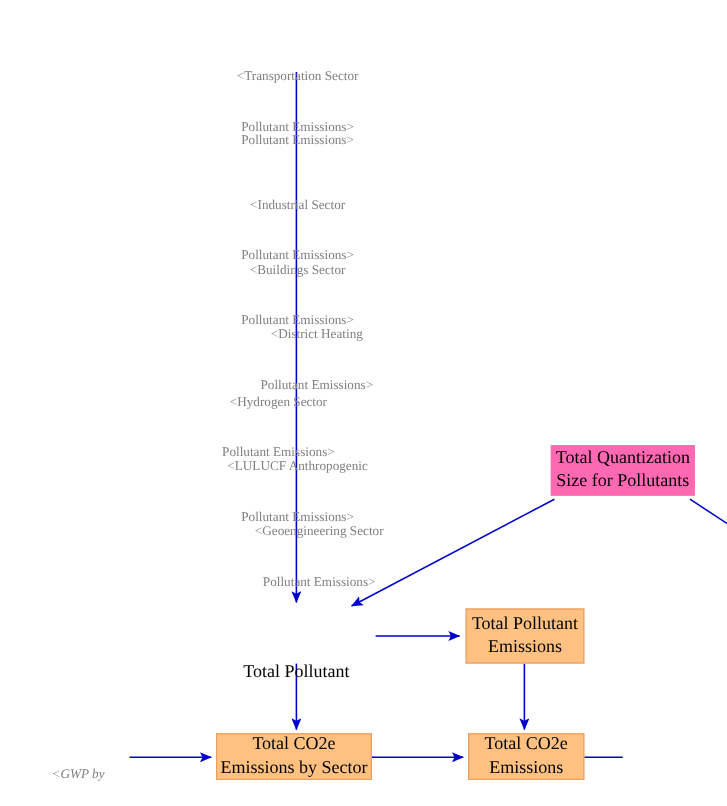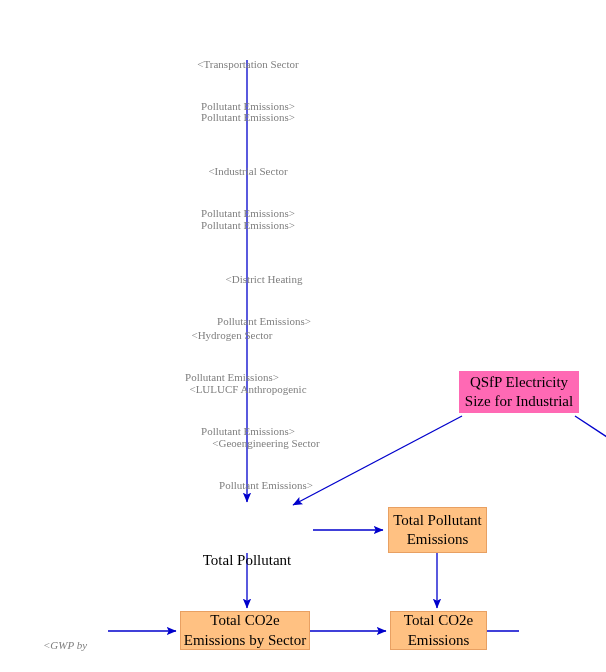--- a/index.html
+++ b/index.html
@@ -106,20 +106,21 @@
   <div class="node shadow-var" style="left:148px; top:82px; width:200px;">
     <span class="line2">Pollutant Emissions&gt;</span>
   </div>
 
   <div class="node shadow-var" style="left:148px; top:136px; width:200px;">
     <span class="line1">&lt;Industrial Sector</span>
     <span class="line2">Pollutant Emissions&gt;</span>
   </div>
 
   <div class="node shadow-var" style="left:148px; top:190px; width:200px;">
+    <span class="line1">&lt;Buildings Sector</span>
     <span class="line2">Pollutant Emissions&gt;</span>
   </div>
 
   <div class="node shadow-var" style="left:164px; top:244px; width:200px;">
     <span class="line1">&lt;District Heating</span>
     <span class="line2">Pollutant Emissions&gt;</span>
   </div>
 
   <div class="node shadow-var" style="left:132px; top:300px; width:200px;">
     <span class="line1">&lt;Hydrogen Sector</span>
@@ -135,22 +136,22 @@
     <span class="line1">&lt;Geoengineering Sector</span>
     <span class="line2">Pollutant Emissions&gt;</span>
   </div>
 
   <div class="node shadow-var italic" style="left:10px; top:610px; width:110px;">
     <span class="line1">&lt;GWP by</span>
     
   </div>
 
   <div class="node box-var box-pink" style="left:459px; top:371px; width:120px; height:42px;">
-    <span class="line1">QSfP Electricity</span>
-    <span class="line2">Size for Industrial</span>
+    <span class="line1">Total Quantization</span>
+    <span class="line2">Size for Pollutants</span>
   </div>
 
   <div class="node plain-var" style="left:172px; top:513px; width:150px;">
     <span class="line1">Total Pollutant</span>
     <span class="line2">Emissions by Sector</span>
   </div>
 
   <div class="node box-var box-orange" style="left:388px; top:507px; width:99px; height:46px;">
     <span class="line1">Total Pollutant</span>
     <span class="line2">Emissions</span>

